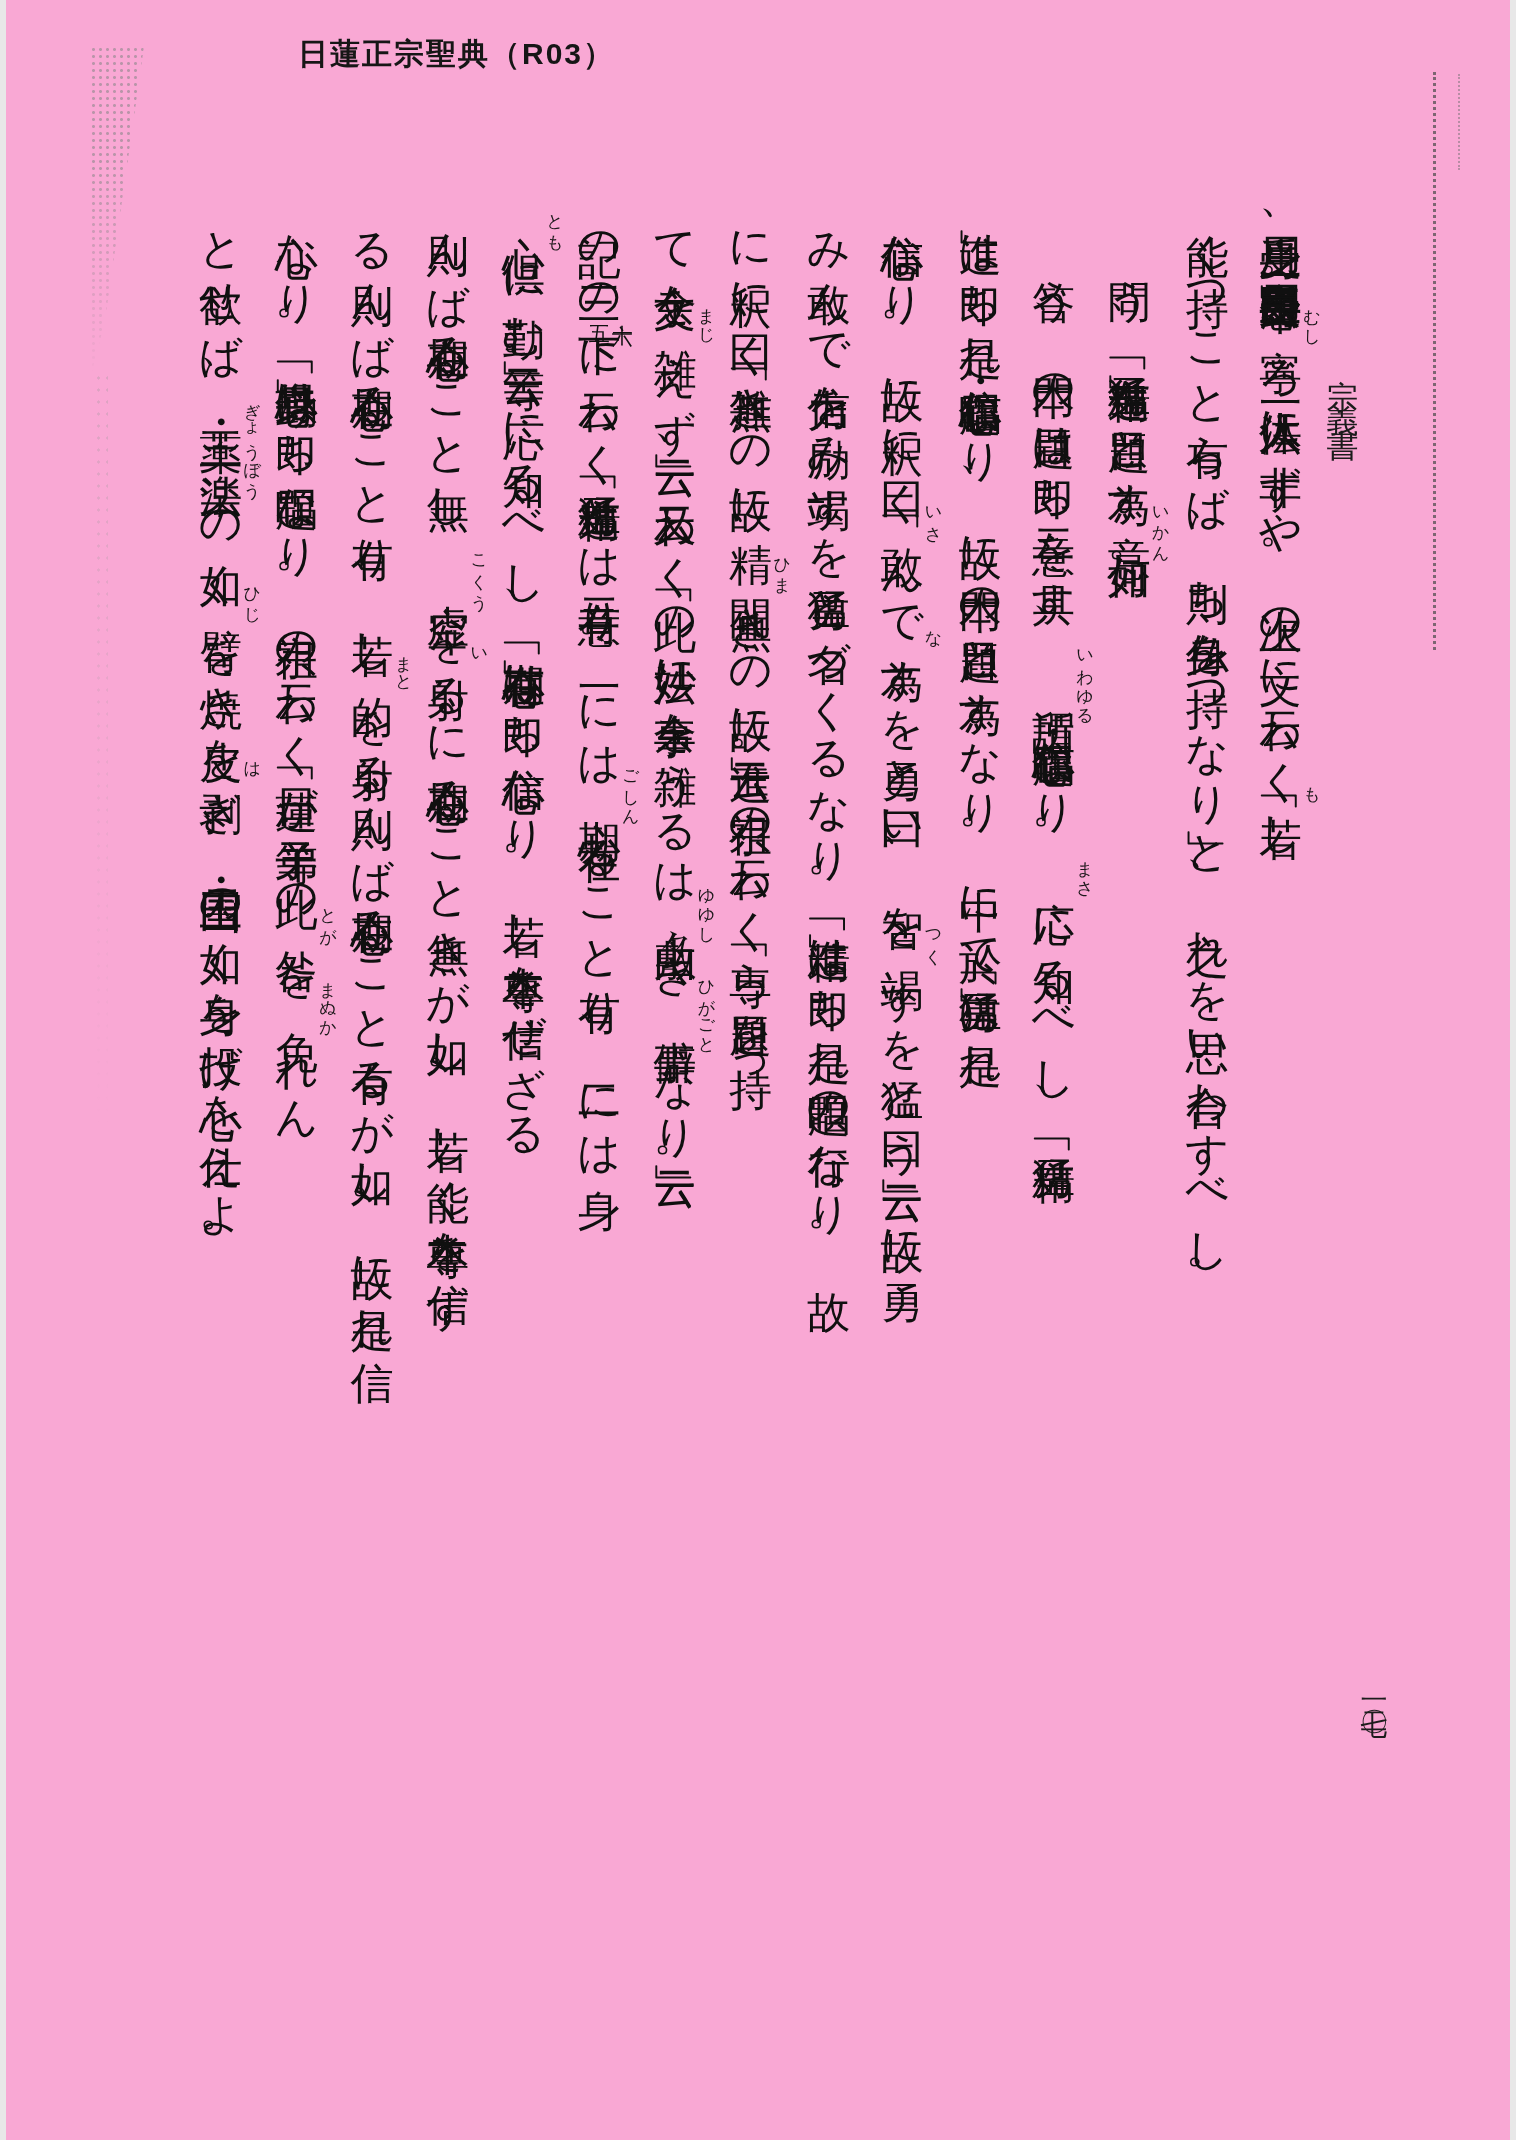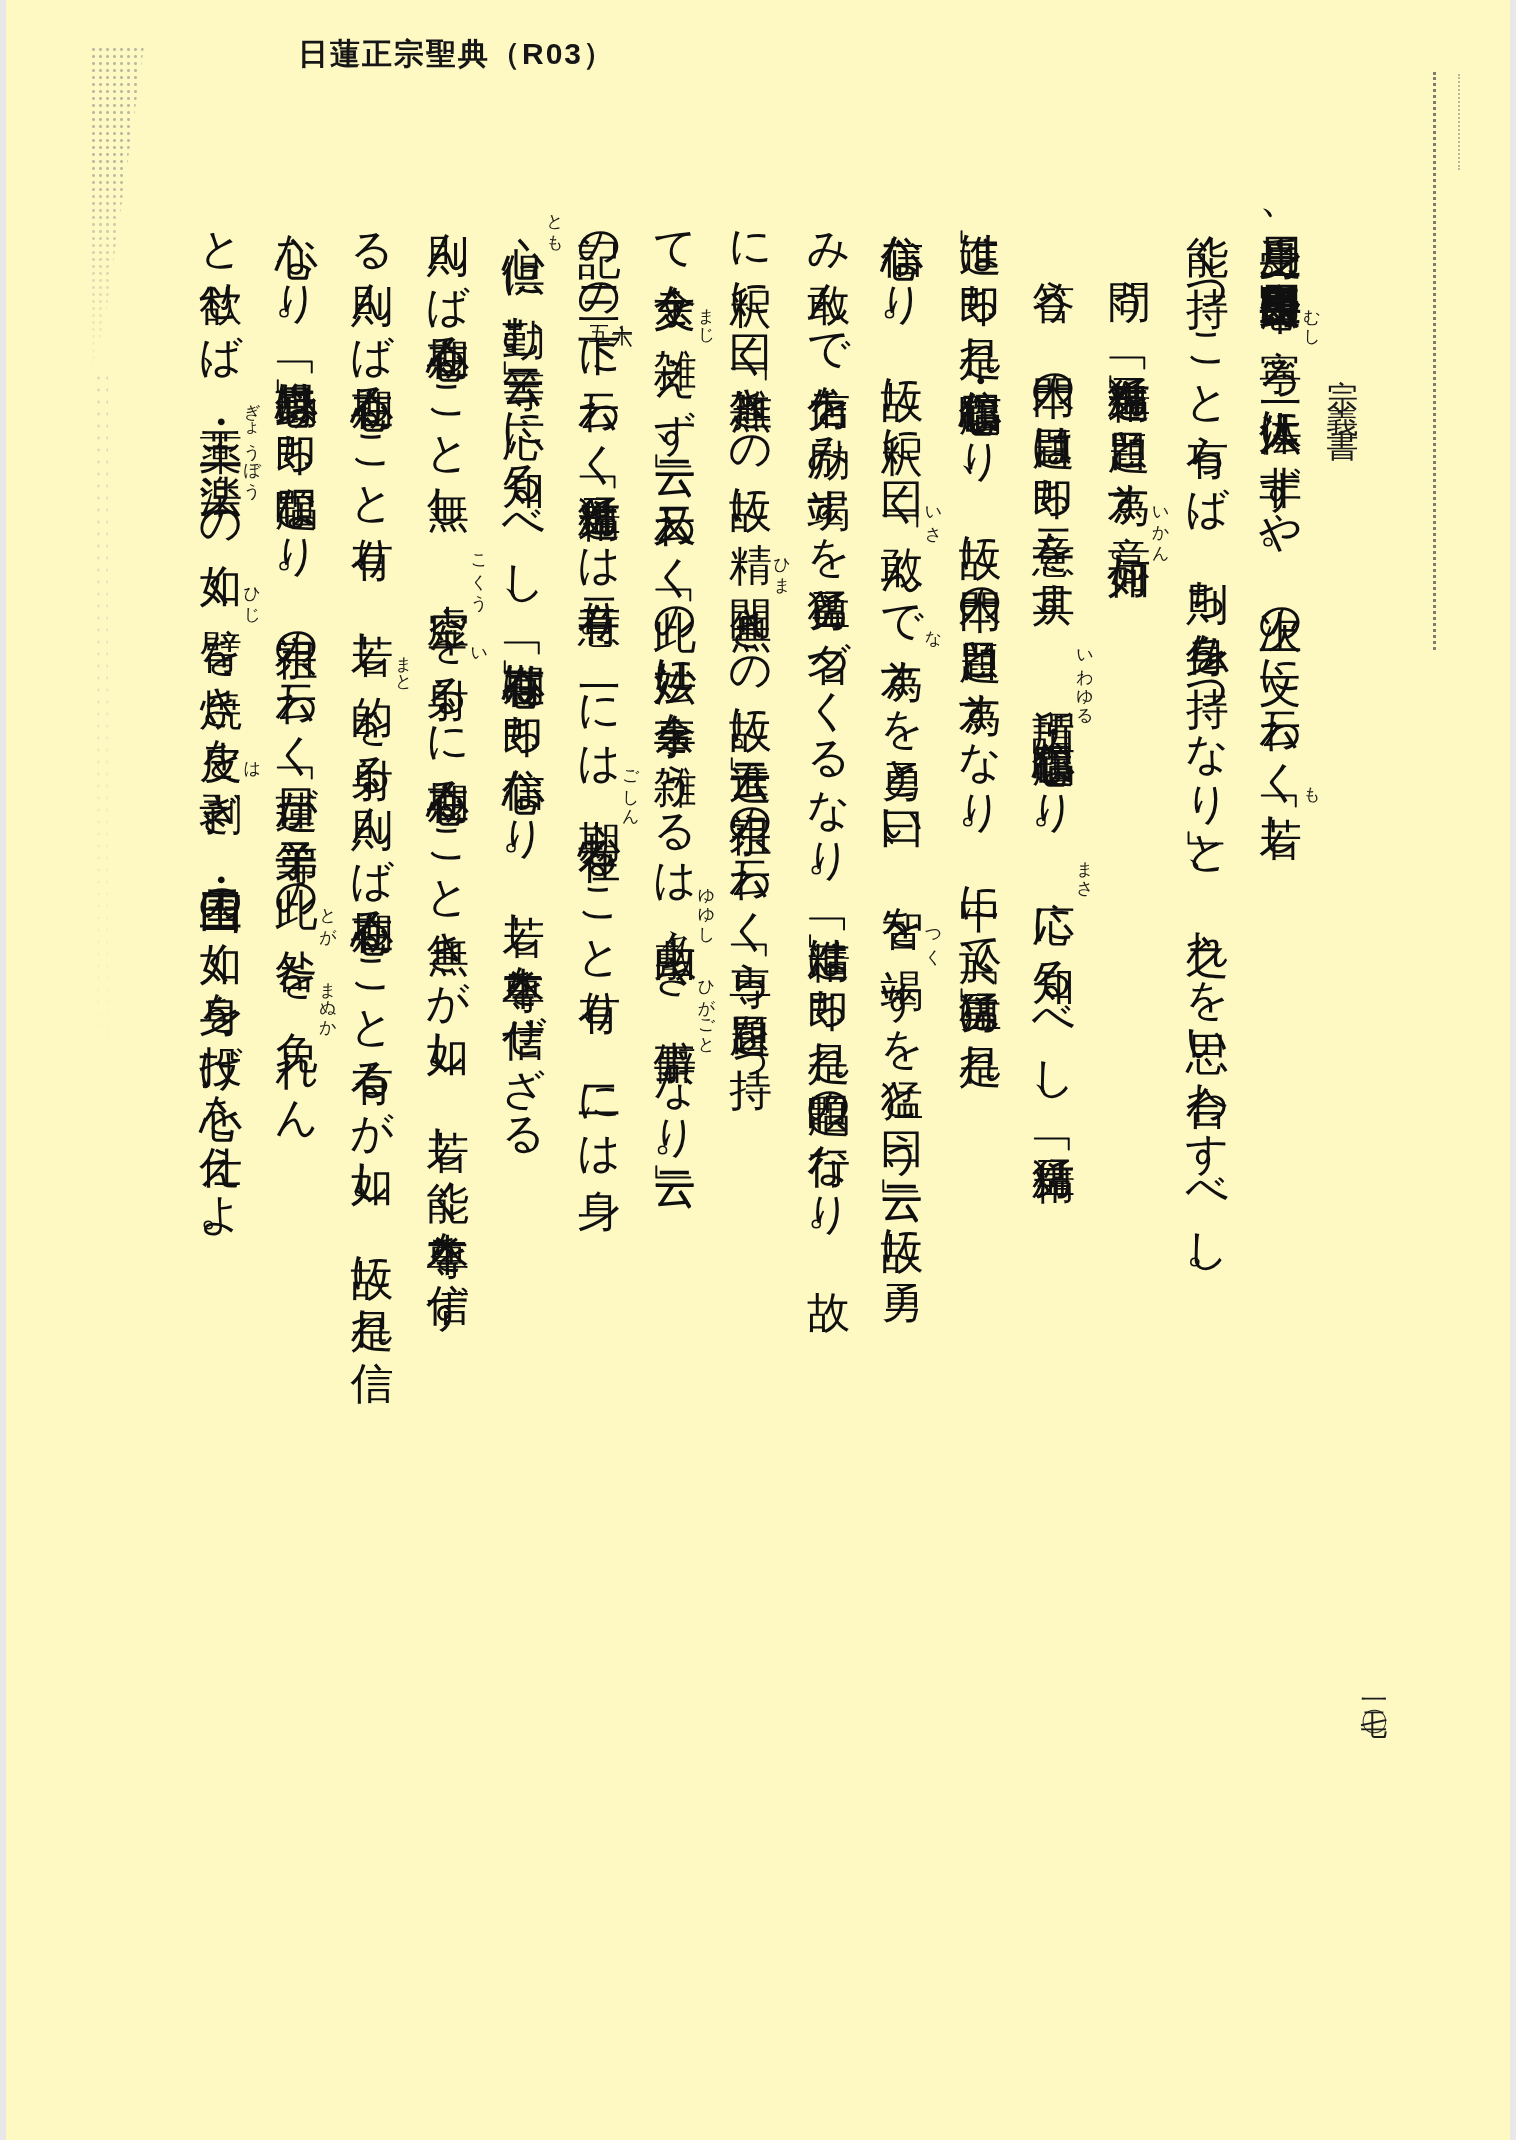--- a/index.html
+++ b/index.html
@@ -1,18 +1,18 @@
 <!DOCTYPE html>
 <html><head>
 <meta charset="utf-8">
 <style>
   html,body { margin:0; padding:0; background:#e8e8e8; }
   .page {
     position:relative; width:1504px; height:2140px; margin:0 auto;
-    background:#fef9c3; overflow:hidden; color:#121212;
+    background:#f9a8d4; overflow:hidden; color:#121212;
     font-family:"Liberation Serif","DejaVu Serif",serif;
   }
   
   .header {
     position:absolute; left:292px; top:34px;
     font-family:"Liberation Sans","DejaVu Sans",sans-serif;
     font-weight:700; font-size:30px; letter-spacing:2px; color:#161616;
     white-space:nowrap;
   }
   

